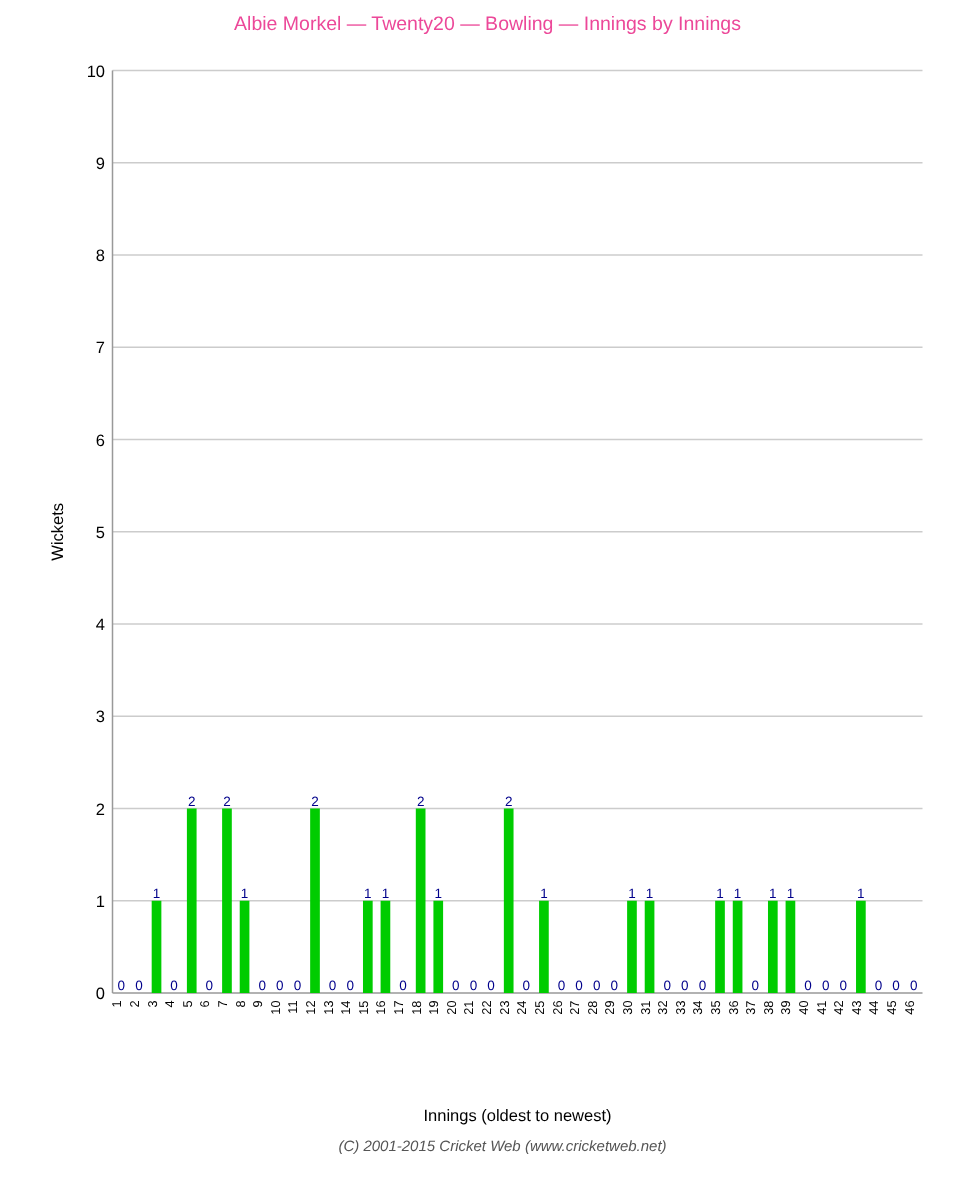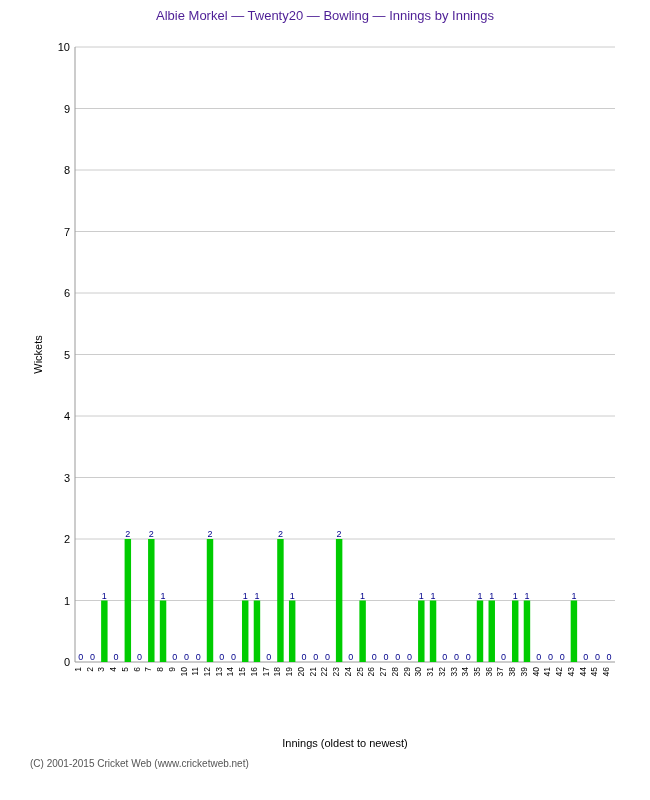--- a/index.html
+++ b/index.html
@@ -13,21 +13,21 @@
     .chart-container {
       width: 650px;
       height: 800px;
       background: #fff;
       position: relative;
     }
     .chart-title {
       text-align: center;
       font-size: 13px;
       padding: 8px 10px 4px;
-      color: #4c1d95;
+      color: #ec4899;
     }
     .copyright {
       text-align: center;
       font-size: 10px;
       color: #555;
       margin-top: 4px;
     }
   </style>
 </head>
 <body>
@@ -166,15 +166,15 @@
         <text x="543.9130434782609" y="566.5" text-anchor="middle" font-size="9" fill="#00008b">1</text>
         <text x="543.9130434782609" y="635" text-anchor="end" font-size="8.5" fill="#000" transform="rotate(-90, 543.9130434782609, 635)">43</text>
         <text x="555.6521739130435" y="628" text-anchor="middle" font-size="9" fill="#00008b">0</text>
         <text x="555.6521739130435" y="635" text-anchor="end" font-size="8.5" fill="#000" transform="rotate(-90, 555.6521739130435, 635)">44</text>
         <text x="567.391304347826" y="628" text-anchor="middle" font-size="9" fill="#00008b">0</text>
         <text x="567.391304347826" y="635" text-anchor="end" font-size="8.5" fill="#000" transform="rotate(-90, 567.391304347826, 635)">45</text>
         <text x="579.1304347826086" y="628" text-anchor="middle" font-size="9" fill="#00008b">0</text>
         <text x="579.1304347826086" y="635" text-anchor="end" font-size="8.5" fill="#000" transform="rotate(-90, 579.1304347826086, 635)">46</text>
         <text x="315" y="715" text-anchor="middle" font-size="11" fill="#000">Innings (oldest to newest)</text>
       </svg>
-    <div class="copyright" style="font-size:10px;color:#555;text-align:left;margin-top:2px;">(C) 2001-2015 Cricket Web (www.cricketweb.net)</div>
+    <div class="copyright" style="font-size:10px;color:#555;text-align:center;margin-top:2px;font-style:italic;">(C) 2001-2015 Cricket Web (www.cricketweb.net)</div>
   </div>
 </div>
 
 </body></html>

